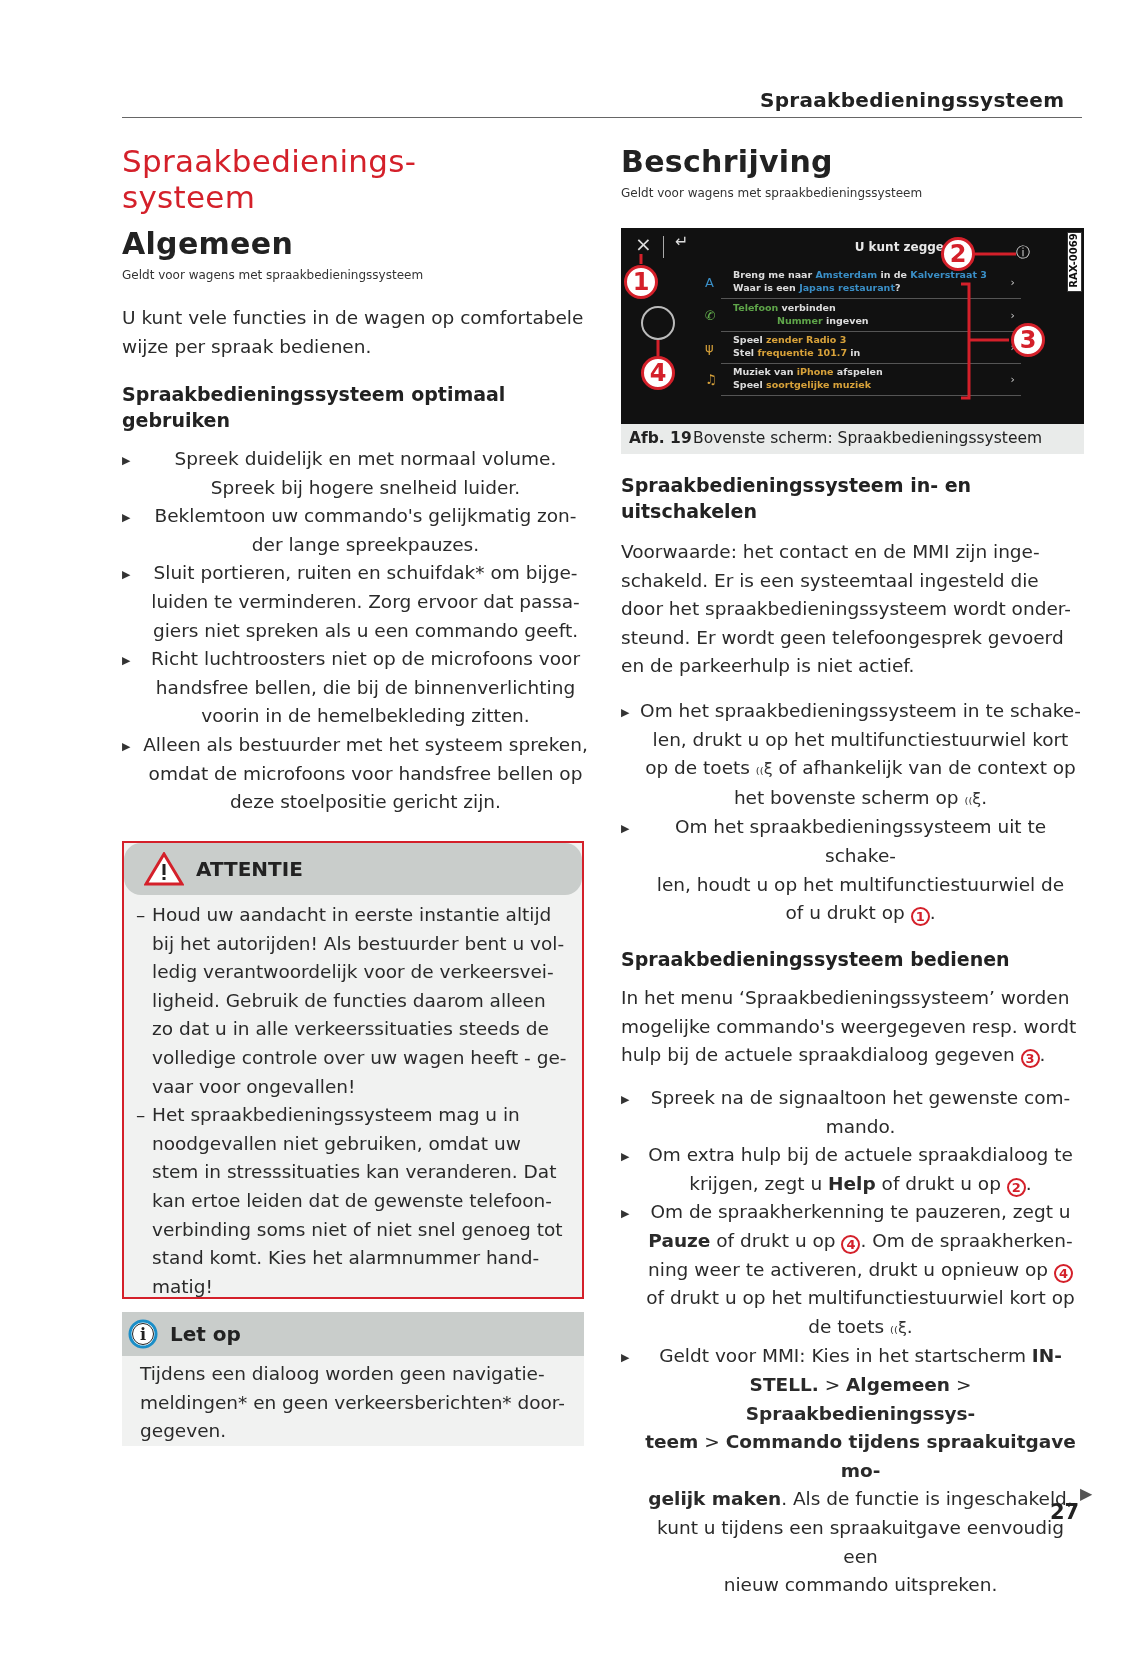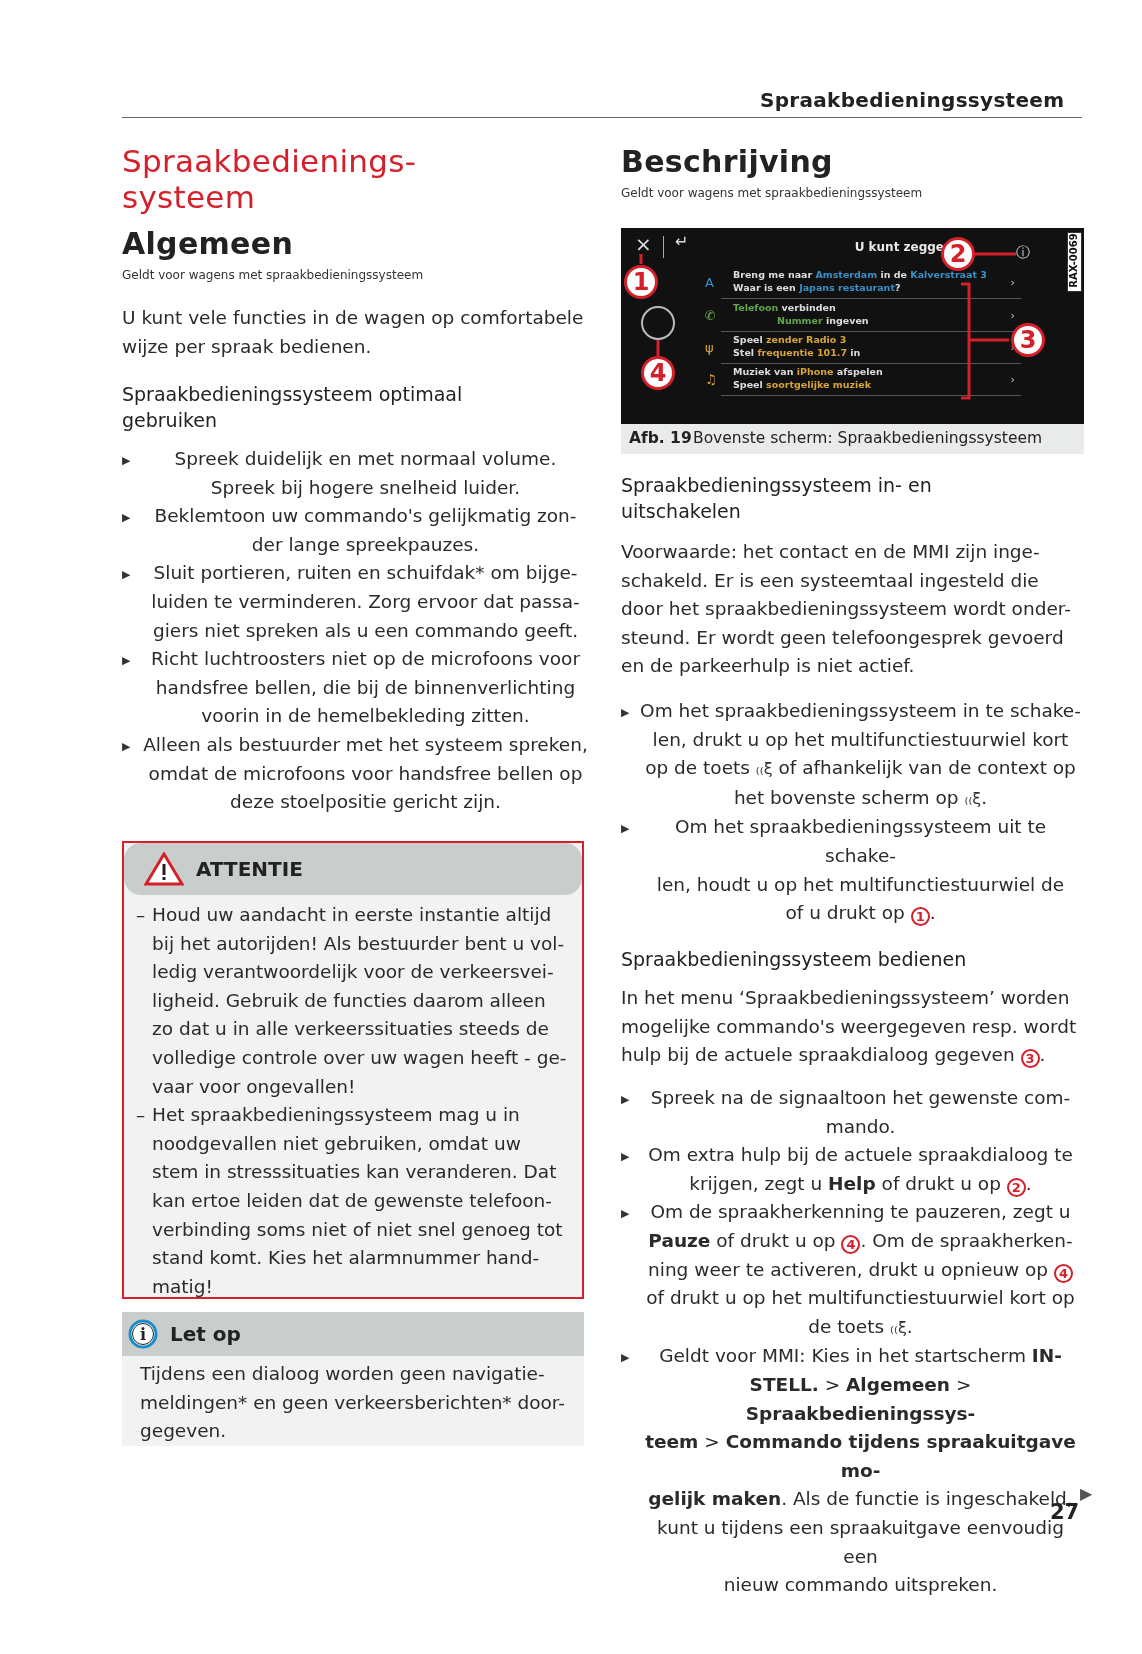--- a/index.html
+++ b/index.html
@@ -5,21 +5,21 @@
   html, body { margin:0; padding:0; background:#fff; }
   body { width:1142px; height:1654px; position:relative; overflow:hidden;
          font-family:"DejaVu Sans", sans-serif; color:#222; }
   .abs { position:absolute; }
   .running-head { left:760px; top:88px; font-size:20px; font-weight:bold; letter-spacing:0.3px; color:#222; }
   .head-rule { left:122px; top:117px; width:960px; height:1px; background:#666; }
   .title-red { left:122px; top:143px; font-size:31px; font-weight:normal; color:#d4202a; line-height:36px; letter-spacing:0.3px; }
   .h1 { font-size:30px; font-weight:bold; color:#222; letter-spacing:0.3px; }
   .sub { font-size:12px; color:#333; }
   .body { font-size:18.5px; line-height:28.6px; color:#2a2a2a; }
-  .h3 { font-size:19px; font-weight:normal; line-height:26px; color:#222; }
+  .h3 { font-size:19px; font-weight:bold; line-height:26px; color:#222; }
   ul.tri { list-style:none; margin:0; padding:0;text-align:center; }
   ul.tri li { position:relative; padding-left:17px; }
   ul.tri li::before { content:"\25B6"; position:absolute; left:0; top:2px; font-size:11px; color:#333; }
   ul.dash { list-style:none; margin:0; padding:0; }
   ul.dash li { position:relative; padding-left:16px; }
   ul.dash li::before { content:"\2013"; position:absolute; left:0; top:0; }
   .warn-box { left:122px; top:841px; width:462px; height:458px; border:2px solid #d4202a; background:#f1f2f1; box-sizing:border-box; }
   .warn-head { height:52px; background:#c9cdcb; display:flex; align-items:center; padding-left:20px;border-radius:17px; }
   .warn-title { font-size:20px; font-weight:bold; margin-left:12px; color:#222; }
   .warn-body { padding:6px 10px 0 12px; }

